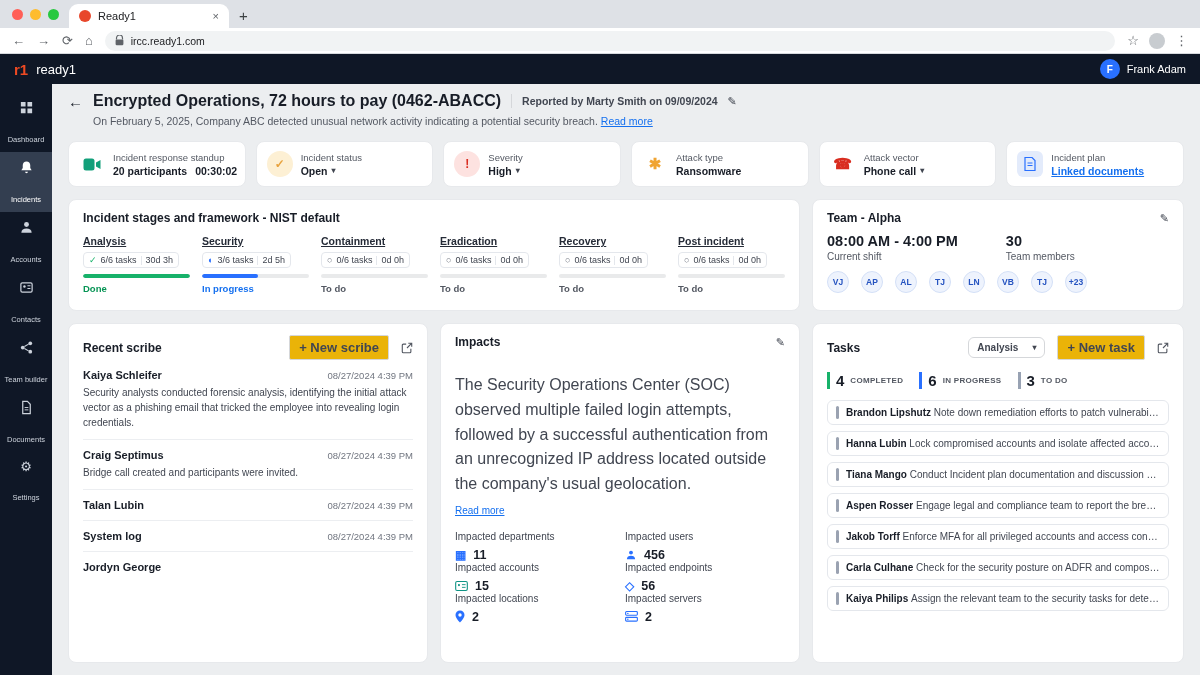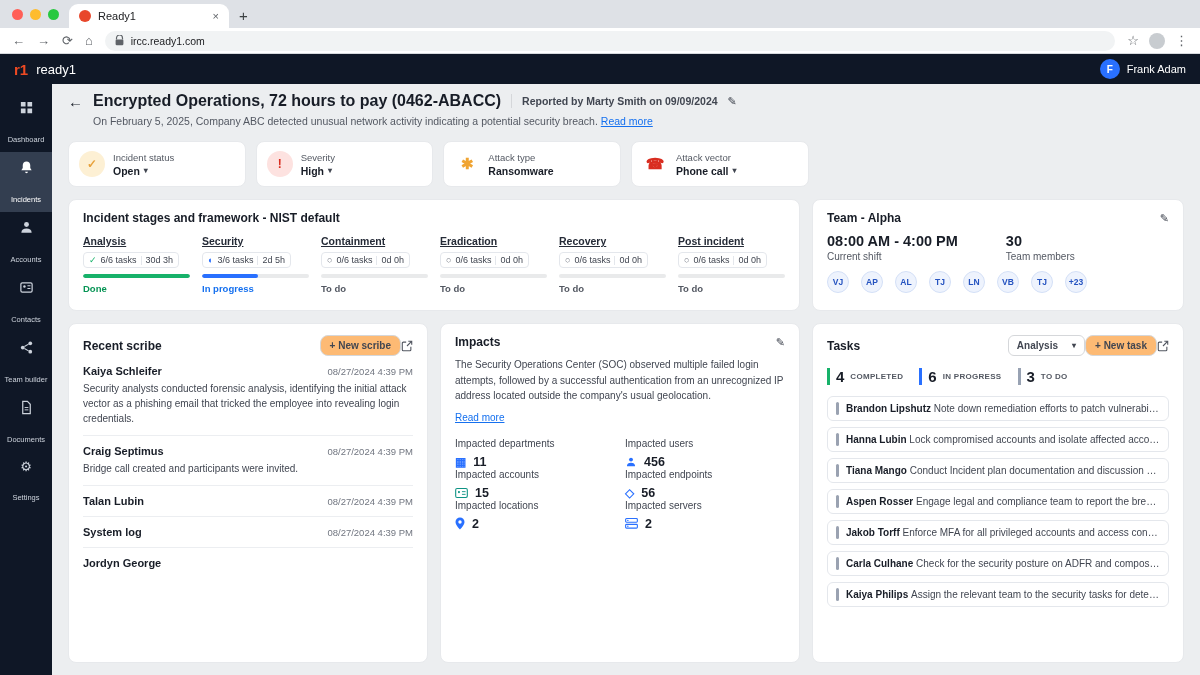--- a/index.html
+++ b/index.html
@@ -93,34 +93,34 @@
   .bignum{font-size:14.5px;font-weight:bold}
   .subl{font-size:10px;color:#535862;margin-top:2px}
   .avrow{display:flex;gap:12px;margin-top:9px}
   .av{width:22px;height:22px;border-radius:50%;background:#eef3fd;border:1px solid #d4e0f7;color:#2553c0;font-size:8.5px;font-weight:bold;display:flex;align-items:center;justify-content:center;cursor:pointer}
 
   .row3{display:grid;grid-template-columns:360px 1fr 372px;gap:12px;margin:12px 0;flex:1;min-height:0}
   .row3 .card{overflow:hidden}
 
   
   .scribecard{padding:11px 14px;display:flex;flex-direction:column}
-  .cardhdr{display:flex;align-items:center;gap:0}
+  .cardhdr{display:flex;align-items:center;gap:12px}
   .cardhdr .sp{flex:1}
-  .btn{display:inline-flex;align-items:center;gap:4px;border:1px solid #d5d7da;border-radius:8px;padding:4px 9px;font-size:10px;font-weight:bold;color:#414651;background:#fdba74;cursor:pointer;white-space:nowrap}
+  .btn{display:inline-flex;align-items:center;gap:4px;border:1px solid #d5d7da;border-radius:2px;padding:4px 9px;font-size:13px;font-weight:bold;color:#414651;background:#eab308;cursor:pointer;white-space:nowrap}
   .extlink{color:#535862;cursor:pointer}
   .entry{padding:9px 0;border-bottom:1px solid #eceef1}
   .entry:last-child{border-bottom:none}
   .ehdr{display:flex;justify-content:space-between;align-items:baseline}
   .eauthor{font-size:11px;font-weight:bold}
   .etime{font-size:9.5px;color:#717680}
   .etext{font-size:10px;color:#414651;line-height:1.5;margin-top:4px}
 
   
   .impcard{padding:11px 14px}
-  .imptext{font-size:10px;color:#414651;line-height:1.55;margin-top:8px}
+  .imptext{font-size:16px;color:#414651;line-height:1.55;margin-top:24px}
   .readmore{font-size:10px;margin-top:8px;display:inline-block}
   .impgrid{display:grid;grid-template-columns:1fr 1fr;gap:0 10px;margin-top:14px}
   .implabel{font-size:10px;color:#414651}
   .impval{display:flex;align-items:center;gap:7px;margin-top:6px;font-size:12.5px;font-weight:bold}
   .impic{font-size:12px;line-height:1}
 
   
   .taskcard{padding:11px 14px;display:flex;flex-direction:column}
   .select{display:inline-flex;align-items:center;gap:14px;border:1px solid #d5d7da;border-radius:6px;padding:4px 8px;font-size:10px;font-weight:bold;color:#414651;cursor:pointer}
   .statrow{display:flex;gap:16px;margin-top:12px}
@@ -241,20 +241,36 @@
       <span class="pencil">✎</span>
     </div>
     <div class="descrow">
       <span>On February 5, 2025, Company ABC detected unusual network activity indicating a potential security breach.</span>
       <span class="link">Read more</span>
     </div>
 
 
     <div class="statusrow">
       <div class="card scard">
+        <span class="sicon ic-standup">
+          <svg width="18" height="13" viewBox="0 0 18 13" fill="currentColor">
+              <rect x="0.5" y="0.5" width="11" height="12" rx="2.5"></rect>
+              <path d="M13 4.5L17.5 2v9L13 8.5z"></path>
+            </svg>
+        </span>
+        <div class="scol">
+          <div class="stitle">Incident response standup</div>
+          <div class="sval">
+            <span>20 participants</span>
+            <span class="vdiv"></span>
+            <span>00:30:02</span>
+          </div>
+        </div>
+      </div>
+      <div class="card scard">
         <span class="sicon ic-status">✓</span>
         <div class="scol">
           <div class="stitle">Incident status</div>
           <div class="sval">
             <span>Open</span>
             <span class="caret">▾</span>
           </div>
         </div>
       </div>
       <div class="card scard">
@@ -277,20 +293,34 @@
         </div>
       </div>
       <div class="card scard">
         <span class="sicon ic-vector">☎</span>
         <div class="scol">
           <div class="stitle">Attack vector</div>
           <div class="sval">
             <span>Phone call</span>
             <span class="caret">▾</span>
           </div>
+        </div>
+      </div>
+      <div class="card scard">
+        <span class="sicon ic-plan">
+          <svg width="12" height="14" viewBox="0 0 12 14">
+              <path d="M1 0.5h7l3 3v10H1z" fill="none" stroke="currentColor" stroke-width="1.2"></path>
+              <path d="M3.5 6h5M3.5 8.5h5" stroke="currentColor" stroke-width="1"></path>
+            </svg>
+        </span>
+        <div class="scol">
+          <div class="stitle">Incident plan</div>
+          <div class="sval">
+              <span class="link">Linked documents</span>
+            </div>
         </div>
       </div>
     </div>
 
     <div class="row2">
       <div class="card stagecard">
         <div class="cardtitle">Incident stages and framework - NIST default</div>
         <div class="stagegrid">
           <div>
             <div class="stg-name">Analysis</div>

